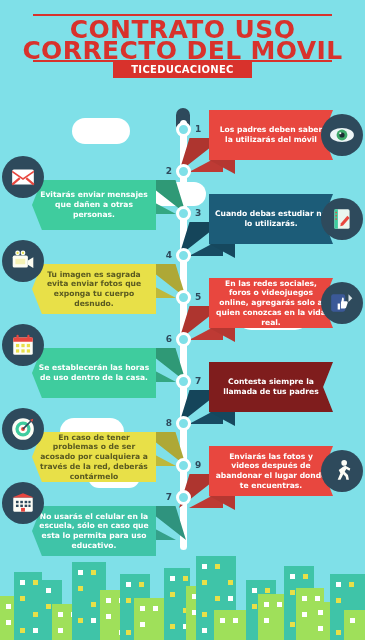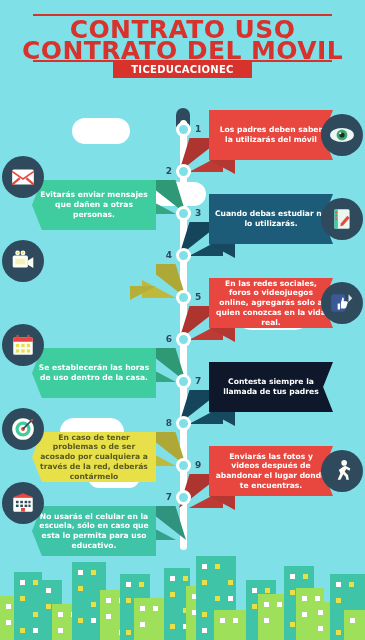--- a/index.html
+++ b/index.html
@@ -123,21 +123,21 @@
   .win { position: absolute; width: 5px; height: 5px; }
 </style>
 </head>
 <body>
 
 <div id="poster">
 
   <div class="header">
     <div class="rule top"></div>
     <div class="title-l1">CONTRATO USO</div>
-    <div class="title-l2">CONTRATO DEL MÓVIL</div>
+    <div class="title-l2">CORRECTO DEL MÓVIL</div>
     <div class="rule bot"></div>
     <div class="badge">TICEDUCACIONEC</div>
   </div>
 
   <div id="clouds">
       <div class="cloud" style="left: 72px; top: 118px; width: 58px; height: 26px;"></div>
       <div class="cloud" style="left: 150px; top: 182px; width: 56px; height: 24px;"></div>
       <div class="cloud" style="left: 236px; top: 300px; width: 74px; height: 30px;"></div>
       <div class="cloud" style="left: 60px; top: 418px; width: 64px; height: 28px;"></div>
       <div class="cloud" style="left: 250px; top: 462px; width: 70px; height: 28px;"></div>
@@ -200,20 +200,21 @@
           <svg width="26" height="26" viewBox="0 0 24 24">
             <rect x="2.5" y="7" width="14" height="11" rx="1.5" fill="#fdfdf2"></rect>
             <path d="M16.5 11.5l5-3v10l-5-3z" fill="#fdfdf2"></path>
             <circle cx="7" cy="4.5" r="2.2" fill="#fdfdf2"></circle>
             <circle cx="12" cy="4.5" r="2.2" fill="#fdfdf2"></circle>
             <circle cx="7" cy="4.5" r="1" fill="#e8e048"></circle>
             <circle cx="12" cy="4.5" r="1" fill="#e8e048"></circle>
             <rect x="5" y="10" width="9" height="5" fill="#e8e048" opacity=".35"></rect>
           </svg>
         </div>
+        <div class="ribbon" style="background: rgb(232, 224, 72); color: rgb(90, 90, 32);">Tu imagen es sagrada evita enviar fotos que exponga tu cuerpo desnudo.</div>
         <div class="fold" style="background: rgb(232, 224, 72);"></div>
         <div class="num">4</div>
       </div>
       <div class="row right" style="top: 278px;">
         <div class="tail" style="background: rgb(232, 71, 63); filter: brightness(0.75);"></div>
         <div class="tail2" style="background: rgb(232, 71, 63);"></div>
         <div class="icon-orb">
           <svg width="26" height="26" viewBox="0 0 24 24">
             <rect x="2" y="4" width="13" height="16" rx="2" fill="#3b5998"></rect>
             <path d="M8 12.5h2.2V18H8z" fill="#fff"></path>
@@ -244,21 +245,21 @@
             </g>
           </svg>
         </div>
         <div class="ribbon" style="background: rgb(63, 204, 158);">Se establecerán las horas de uso dentro de la casa.</div>
         <div class="fold" style="background: rgb(63, 204, 158);"></div>
         <div class="num">6</div>
       </div>
       <div class="row right" style="top: 362px;">
         <div class="tail" style="background: rgb(28, 92, 120); filter: brightness(0.75);"></div>
         <div class="tail2" style="background: rgb(28, 92, 120);"></div>
-        <div class="ribbon" style="background: #0f172a;">Contesta siempre la llamada de tus padres</div>
+        <div class="ribbon" style="background: #7f1d1d;">Contesta siempre la llamada de tus padres</div>
         <div class="fold" style="background: rgb(28, 92, 120);"></div>
         <div class="num">7</div>
       </div>
       <div class="row left" style="top: 404px;">
         <div class="tail" style="background: rgb(232, 224, 72); filter: brightness(0.75);"></div>
         <div class="tail2" style="background: rgb(232, 224, 72);"></div>
         <div class="icon-orb">
           <svg width="26" height="26" viewBox="0 0 24 24">
             <circle cx="12" cy="12" r="10" fill="#fdfdf6"></circle>
             <circle cx="12" cy="12" r="7" fill="#3fcc9e"></circle>

